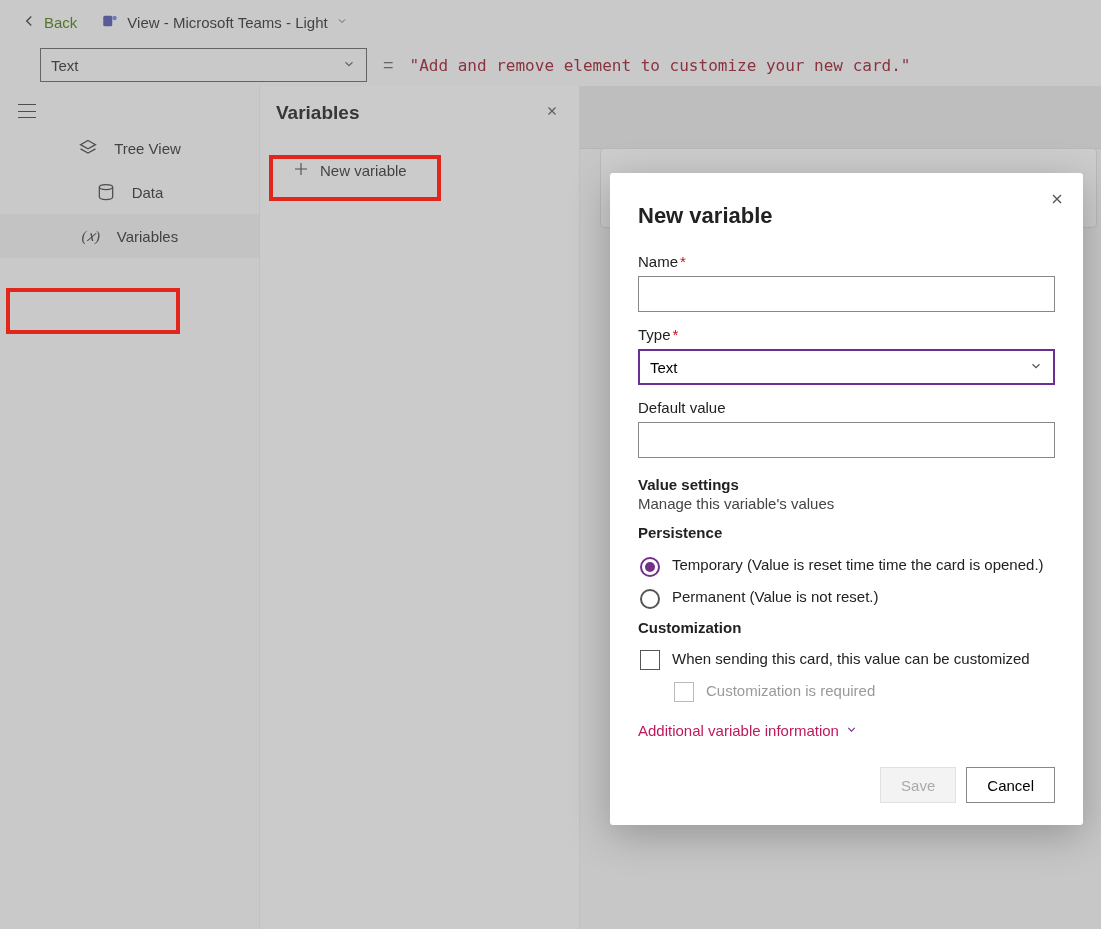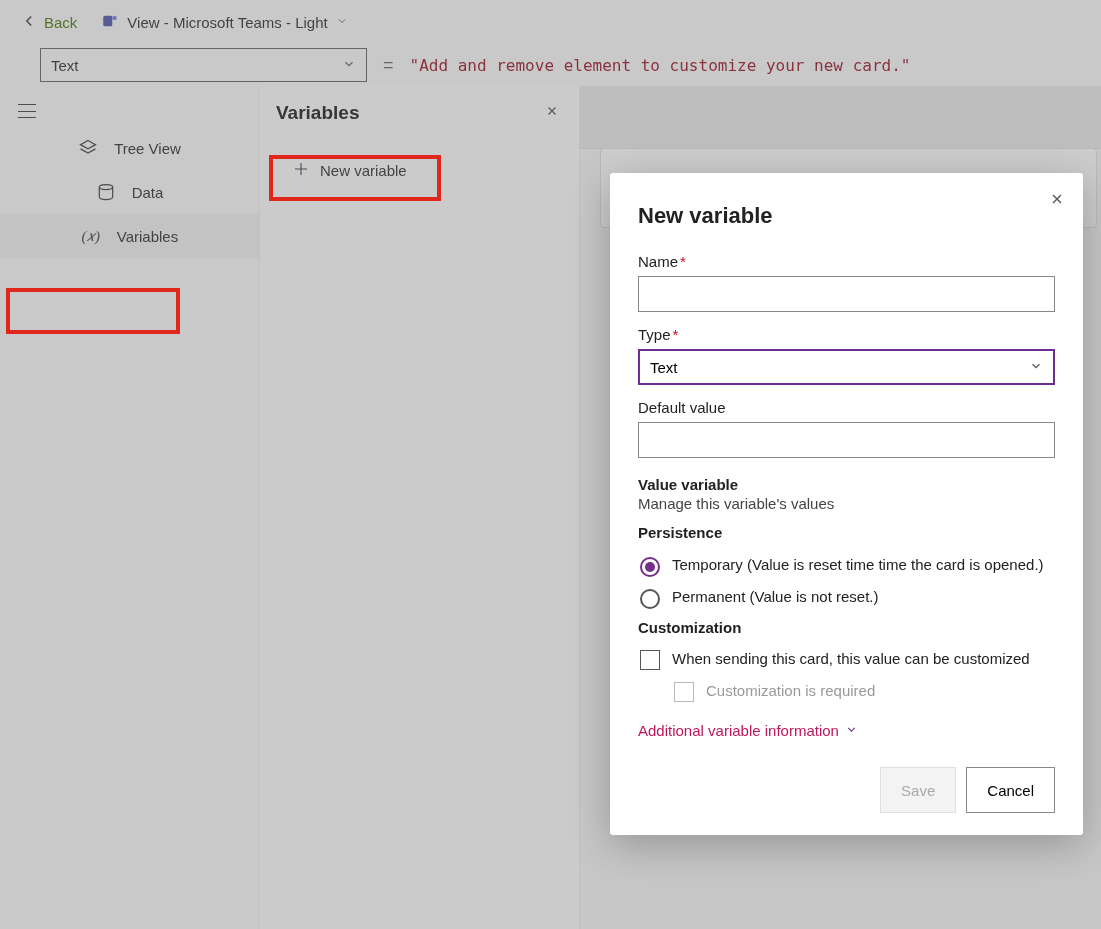--- a/index.html
+++ b/index.html
@@ -58,21 +58,21 @@
   .check-row { display: flex; align-items: flex-start; gap: 12px; margin-top: 0; padding-left: 2px; }
   .checkbox { width: 20px; height: 20px; border: 1px solid #555; flex-shrink: 0; margin-top: 2px; cursor: pointer; }
   .checkbox.disabled { border-color: #bbb; cursor: default; }
   .check-lbl { font-size: 15px; color: #222; line-height: 1.4; }
   .check-lbl.disabled { color: #999; }
   .nested { margin-left: 34px; margin-top: 10px; }
 
   .link-row { color: #be185d; font-size: 15px; margin-top: 20px; cursor: pointer; display: flex; align-items: center; gap: 6px; }
 
   .btn-row { display: flex; justify-content: flex-end; gap: 10px; margin-top: 28px; }
-  .btn { height: 46px; padding: 0 20px; font-size: 15px; border: 1px solid #888; background: #fff; cursor: pointer; }
+  .btn { height: 36px; padding: 0 20px; font-size: 15px; border: 1px solid #888; background: #fff; cursor: pointer; }
   .btn.primary { background: #f3f3f3; border-color: #e0e0e0; color: #aaa; cursor: default; }
 </style>
 </head>
 <body>
 
 <div class="top-bar">
   <div class="back-btn">
     <span>
       <svg width="18" height="18" viewBox="0 0 24 24" fill="none" stroke="#444" stroke-width="2">
           <path d="M15 6l-6 6 6 6"></path>
@@ -194,21 +194,21 @@
     <span>
       <svg width="14" height="14" viewBox="0 0 24 24" fill="none" stroke="#555" stroke-width="2">
           <path d="M6 9l6 6 6-6"></path>
         </svg>
     </span>
   </div>
 
   <div class="fld-label" style="margin-top:14px;">Default value</div>
   <input class="fld-input" style="">
 
-  <div class="section-h">Value variable</div>
+  <div class="section-h">Value settings</div>
   <div class="section-sub">Manage this variable's values</div>
 
   <div class="section-h" style="margin-top:10px;">Persistence</div>
   <div style="height:12px"></div>
   <div class="radio-row">
     <div class="radio sel"></div>
     <div class="radio-lbl">Temporary (Value is reset time time the card is opened.)</div>
   </div>
   <div class="radio-row">
     <div class="radio"></div>

